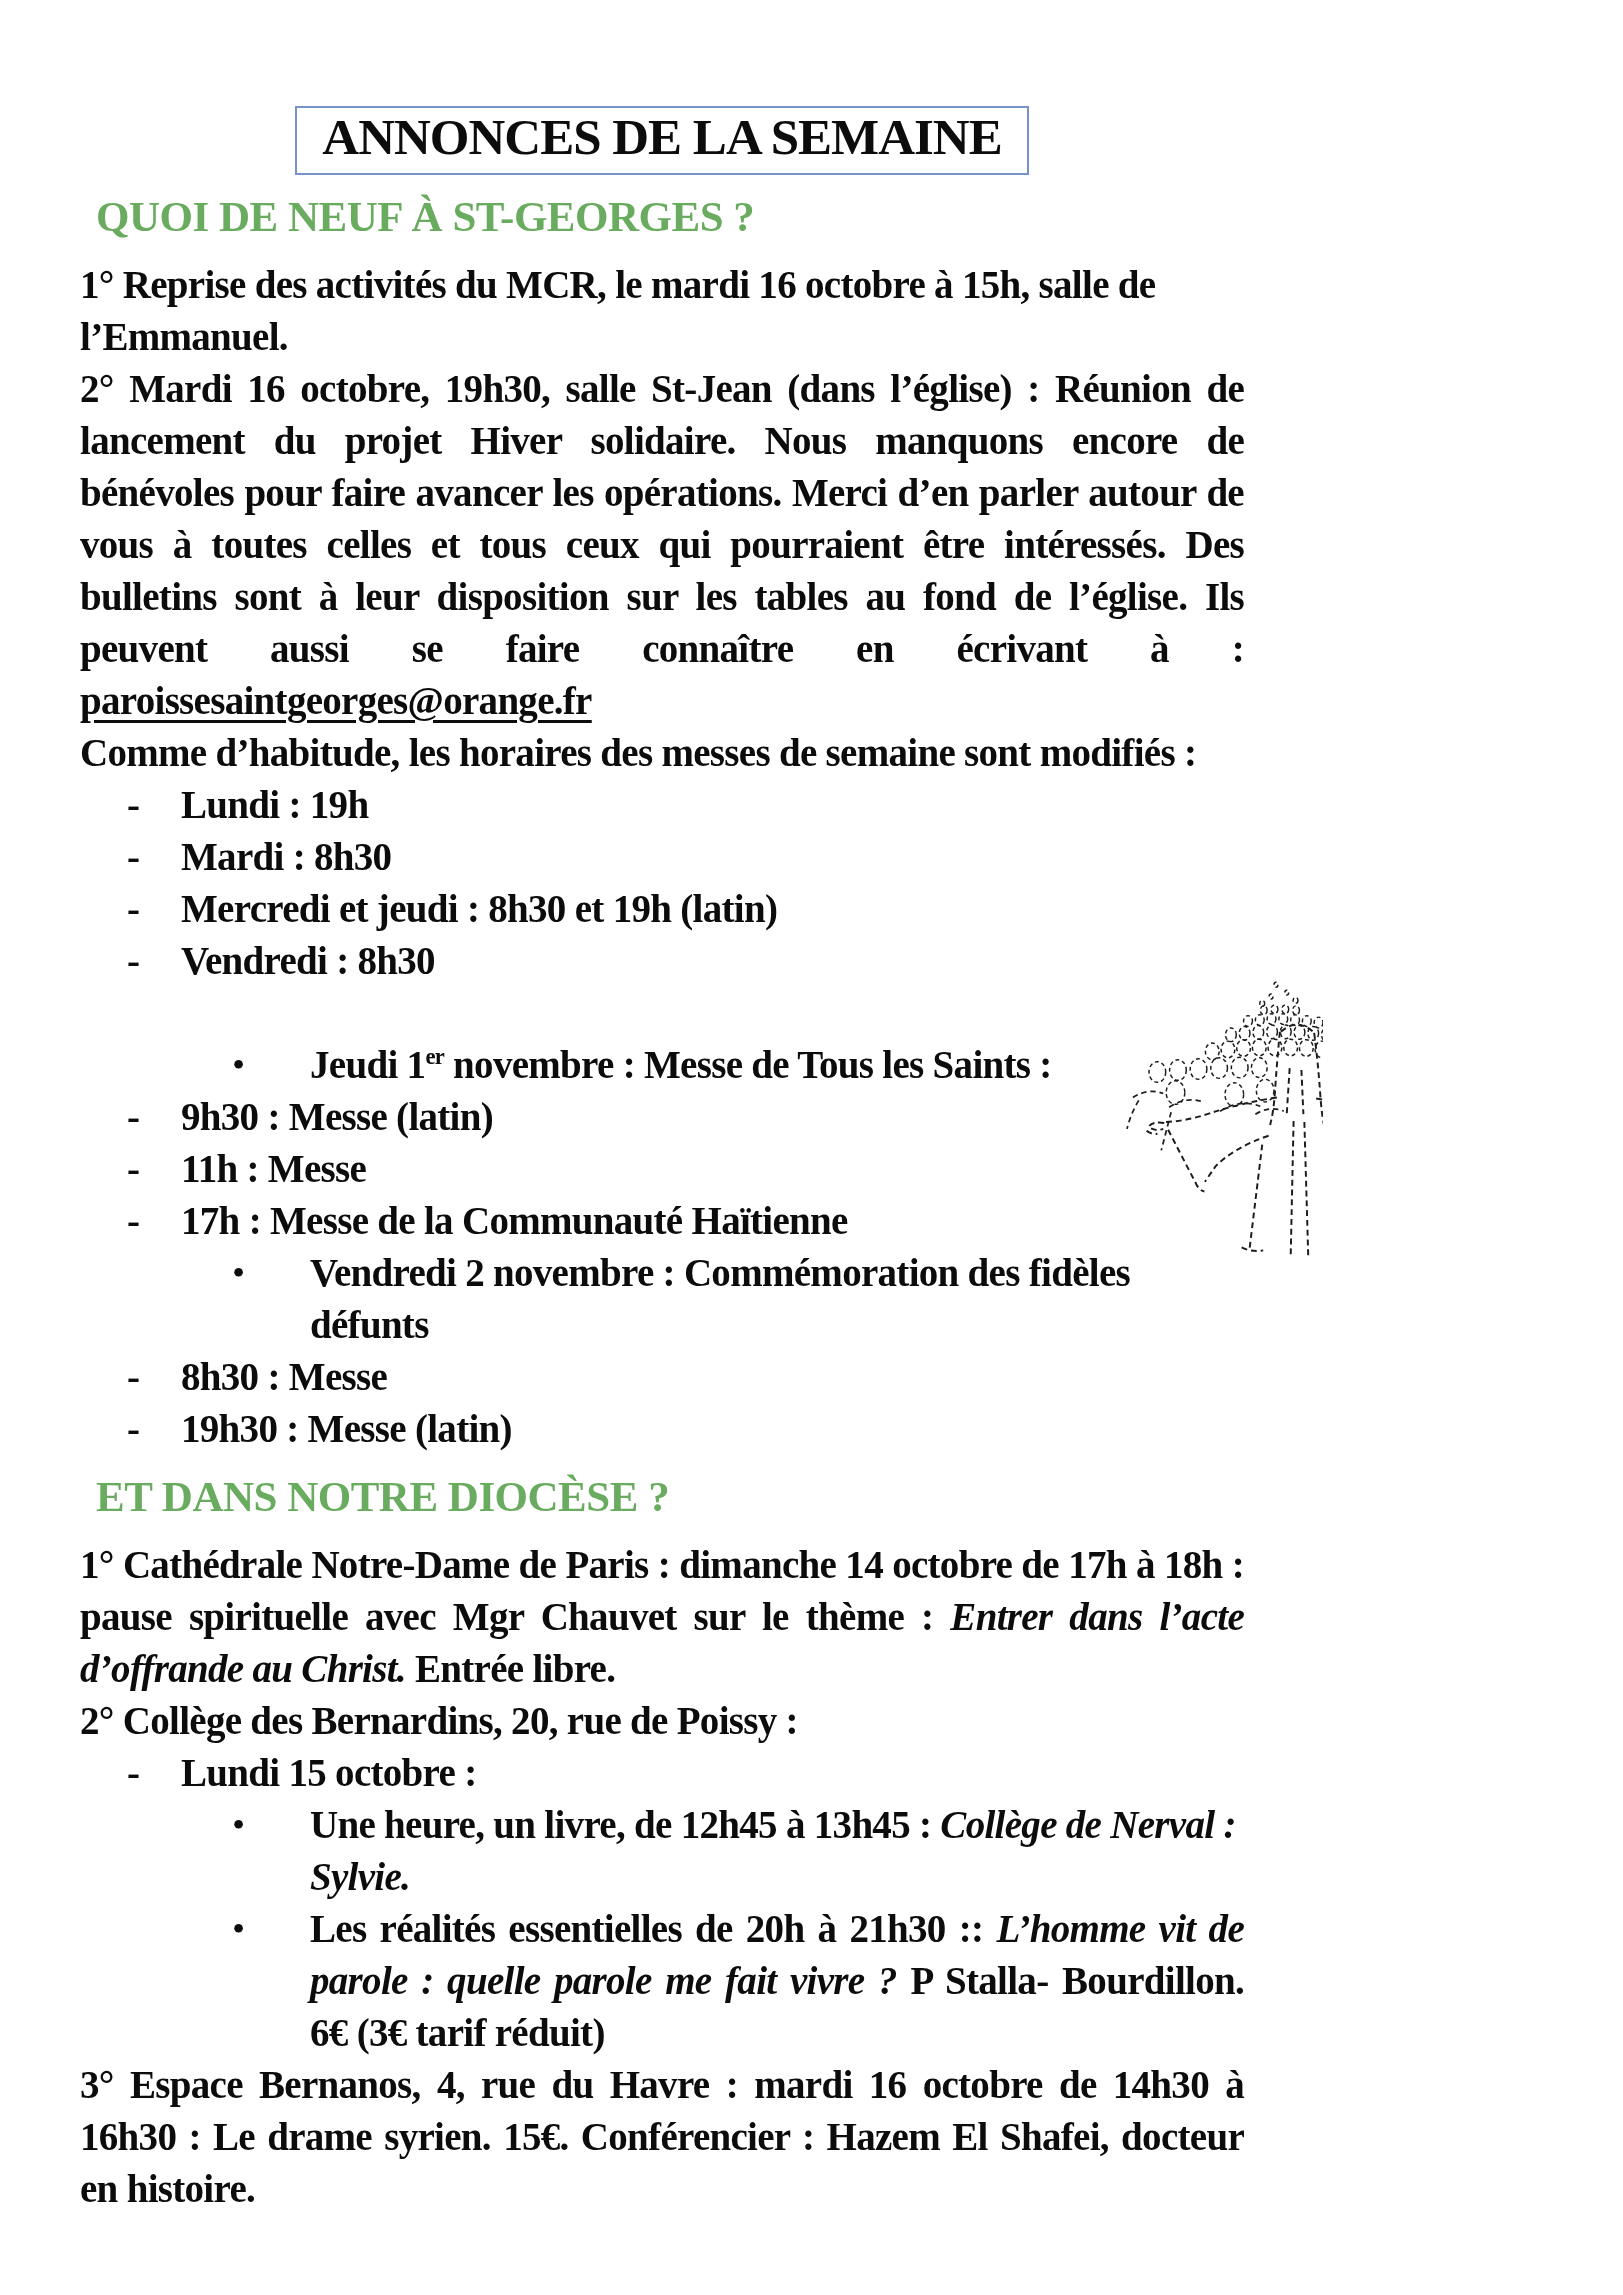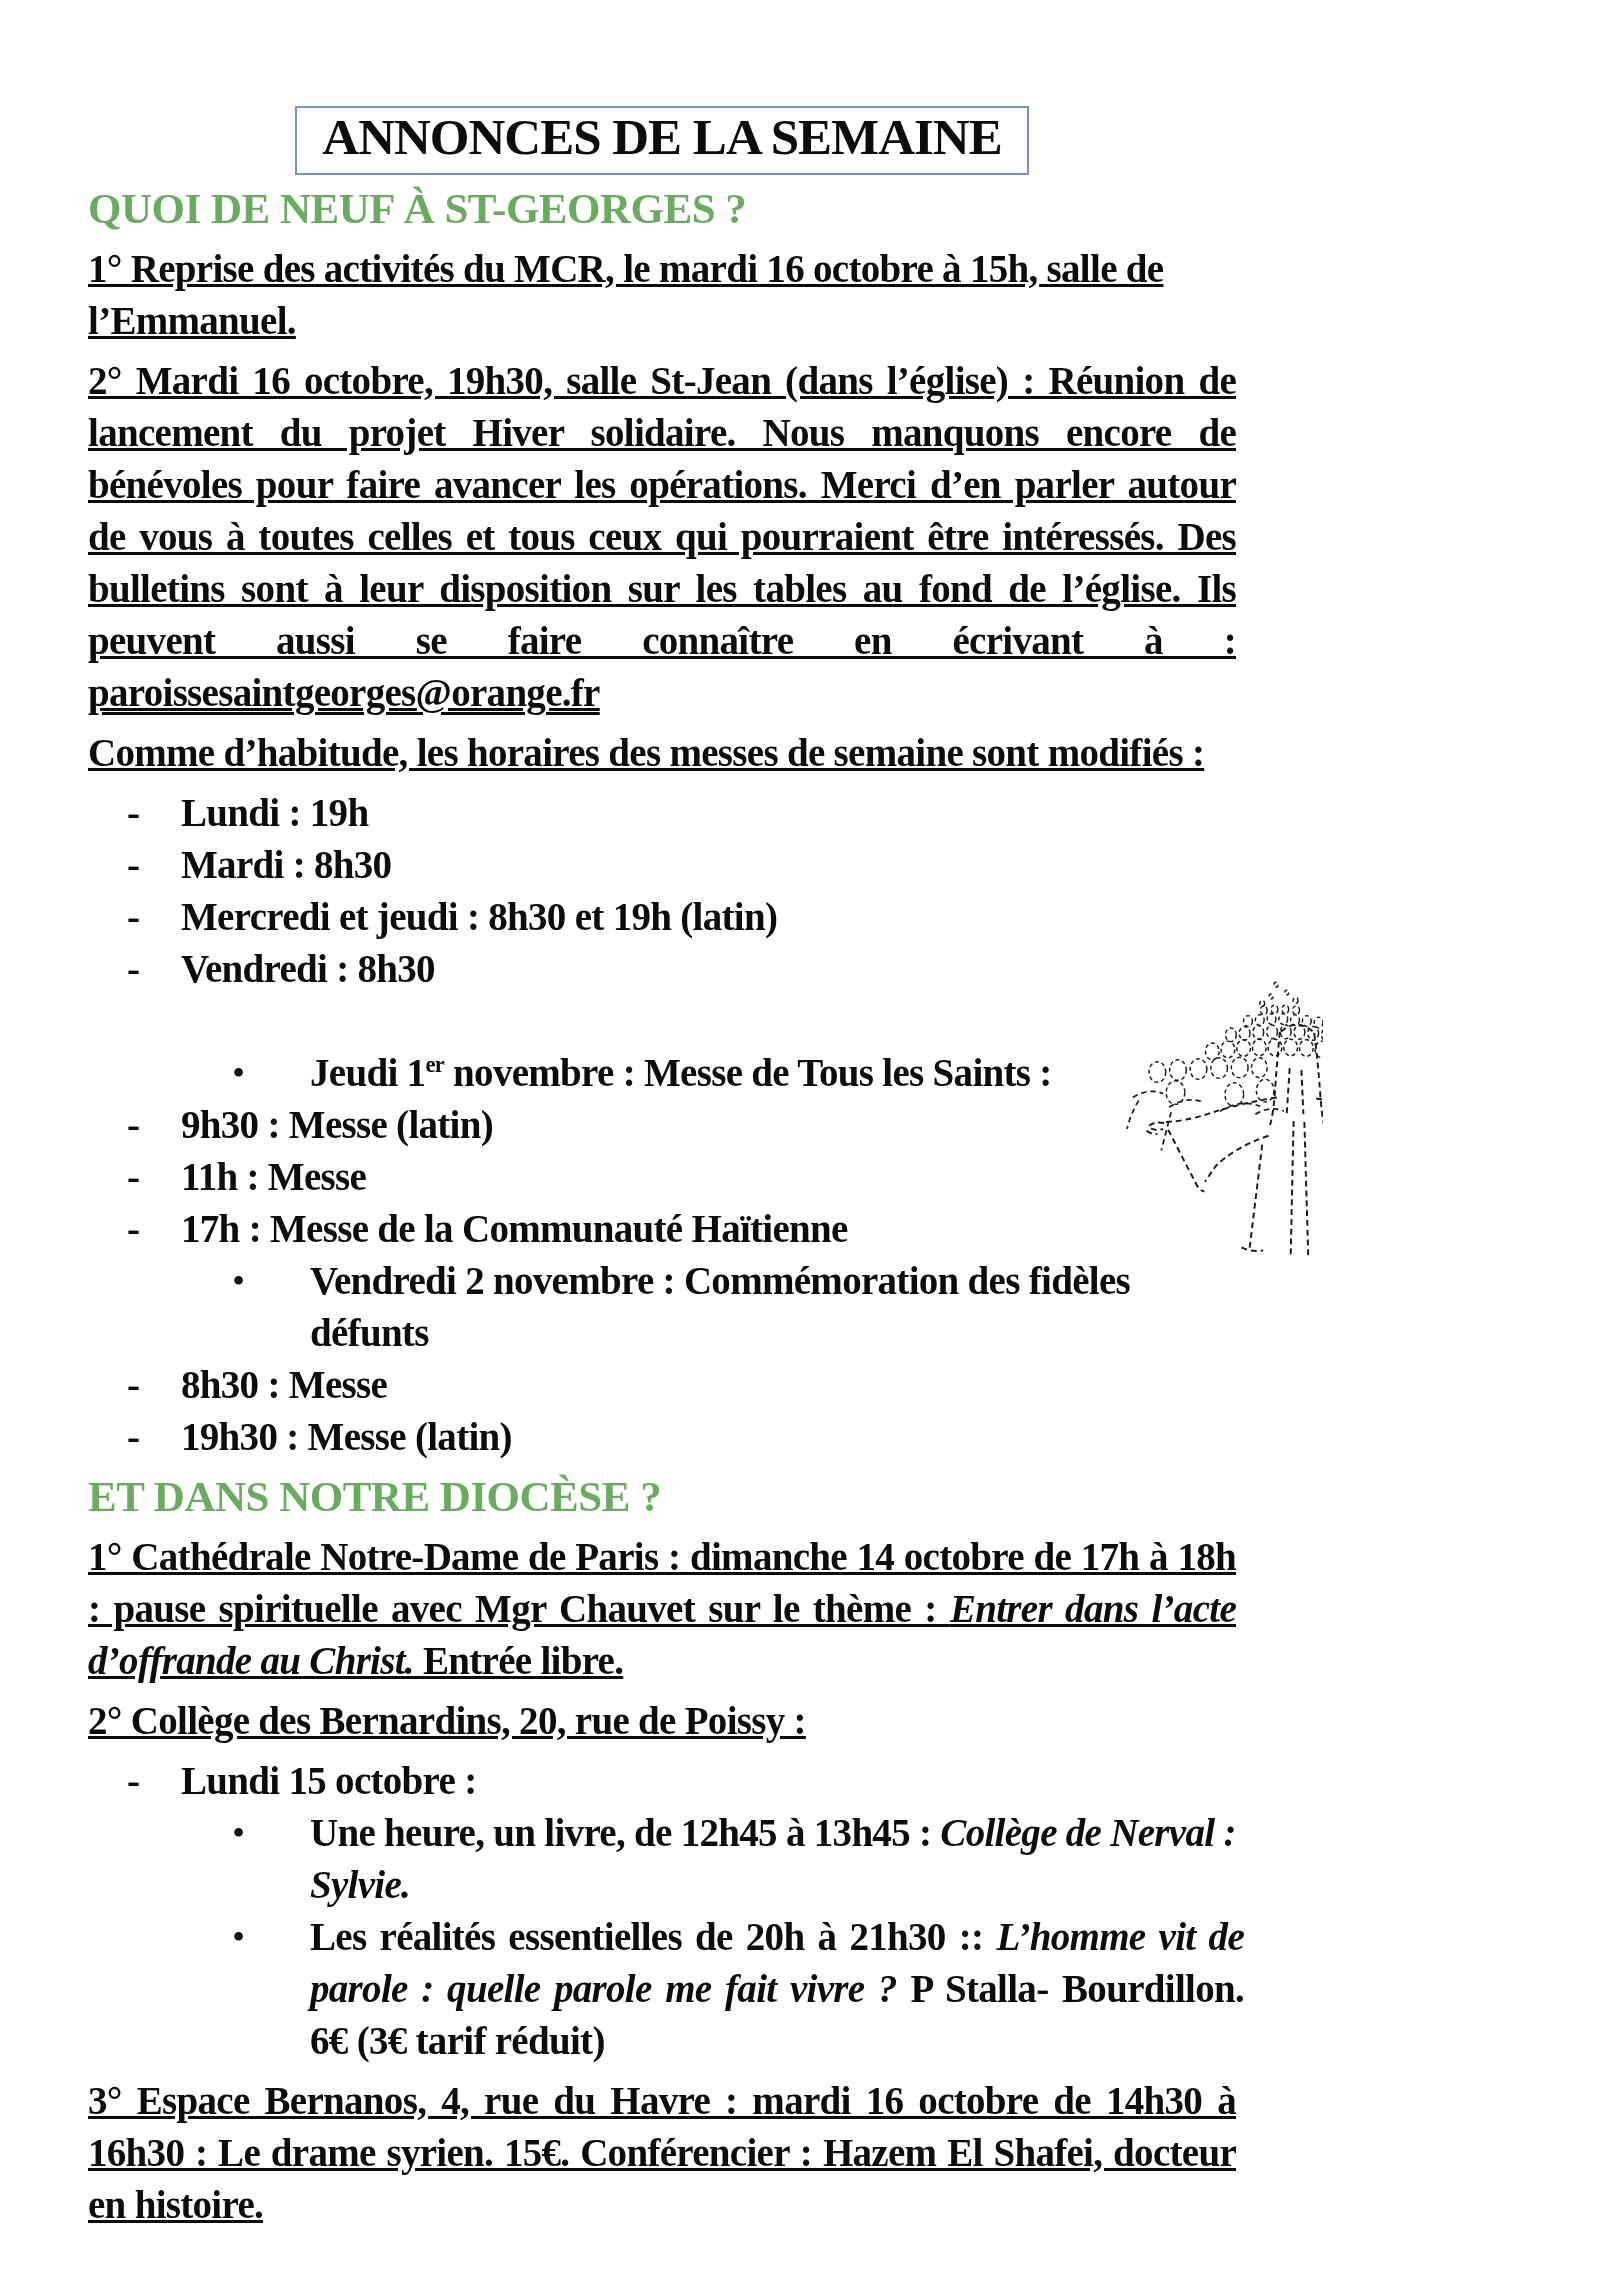--- a/index.html
+++ b/index.html
@@ -26,29 +26,29 @@
     padding: 2px 25.5px 5.9px 25.5px;
     background: #ffffff;
   }
   .title-box .title {
     font-size: 51px;
     letter-spacing: -1px;
     line-height: 54px;
     white-space: nowrap;
   }
   h2.green {
-    margin: 8px;
+    margin: 16px;
     font-size: 43px;
     line-height: 52px;
     color: #6aac5f;
     letter-spacing: -0.5px;
     font-weight: bold;
   }
   .mt-h1 { margin-top: 49px; }
-  p.para { margin: 8px; text-decoration: underline; }
+  p.para { margin: 0; }
   .just { text-align: justify; }
   .just-last { text-align: justify; text-align-last: justify; }
   .mt-p1 { margin-top: 47px; }
   .mt-p2 { margin-top: 42px; }
   .mt-p3 { margin-top: 59px; }
   .mt-b1 { margin-top: 52px; }
   .mt-h2 { margin-top: 37px; }
   .mt-c1 { margin-top: 27px; }
   .mt-c2 { margin-top: 19.6px; }
   .mt-e3 { margin-top: 54px; }

